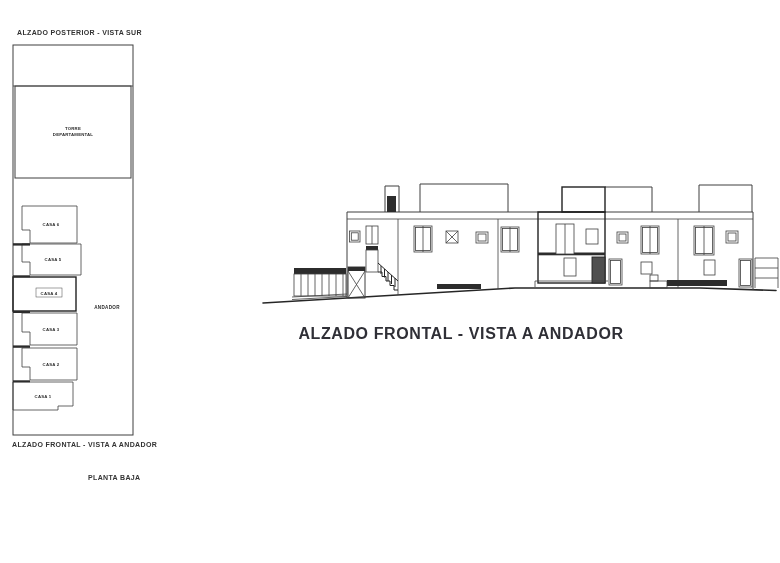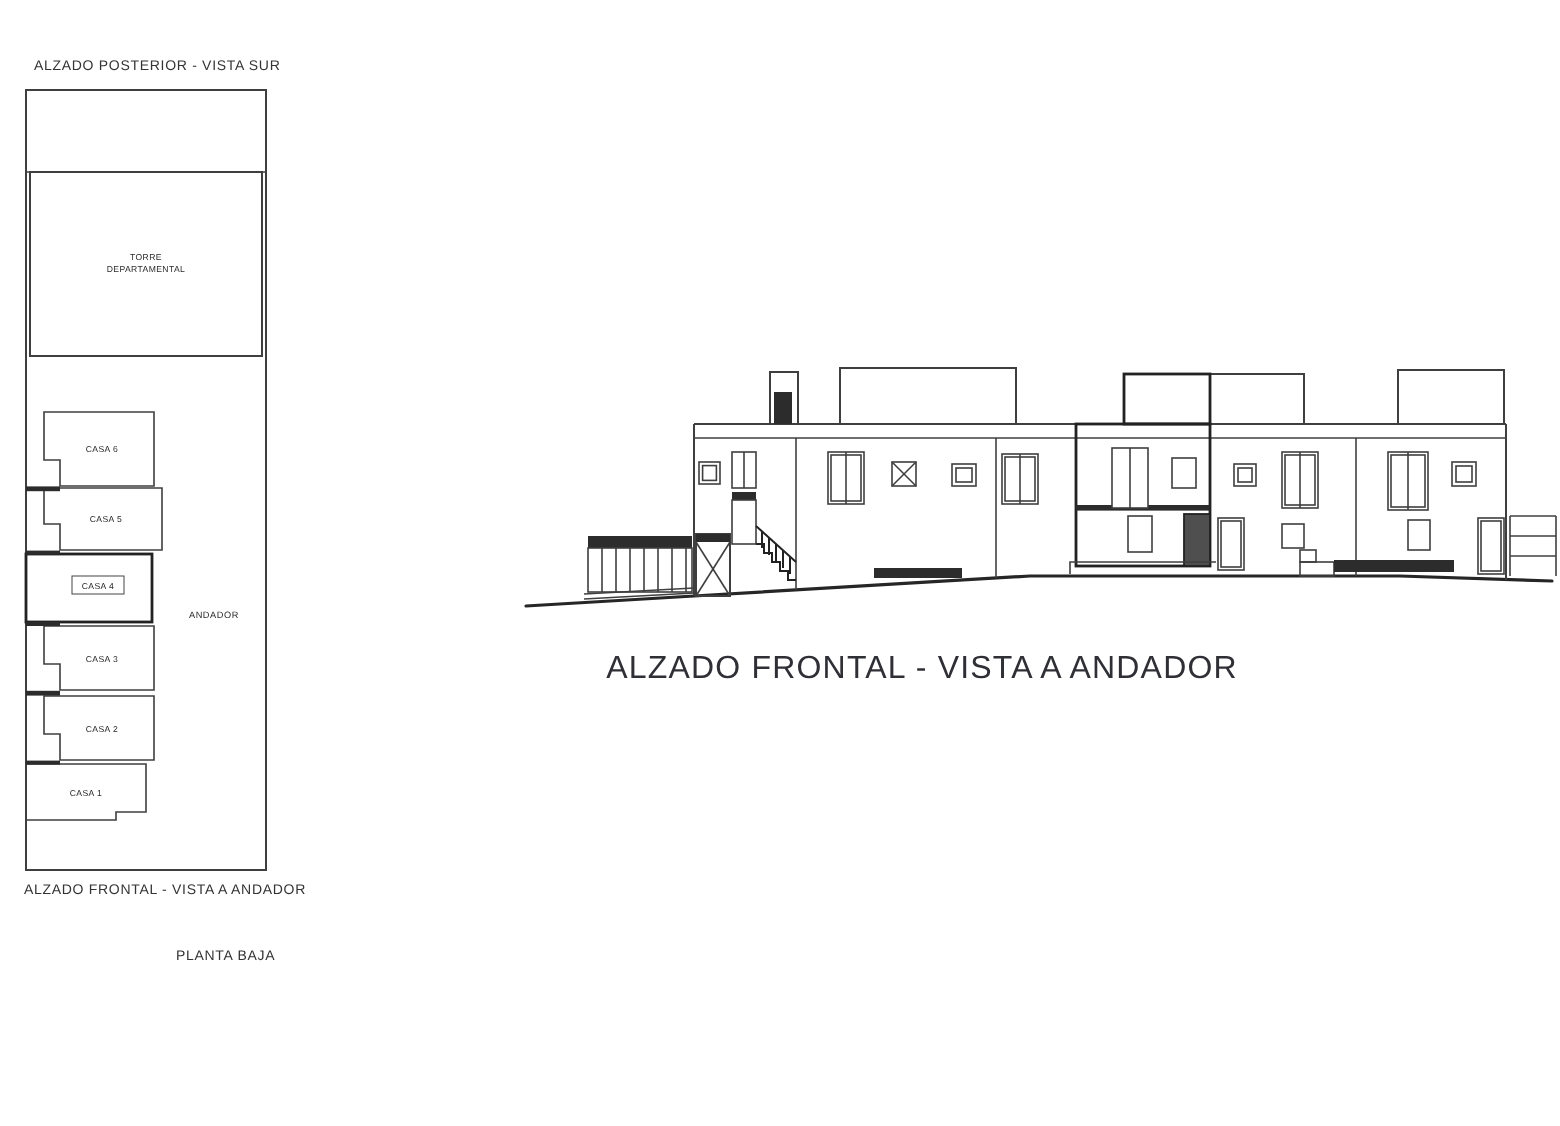--- a/index.html
+++ b/index.html
@@ -1,16 +1,16 @@
 <!DOCTYPE html>
 <html><head>
 <meta charset="utf-8">
 <style>
   html,body{margin:0;padding:0;background:#ffffff;width:780px;height:563px;overflow:hidden;}
-  #page{position:relative;width:780px;height:563px;background:#ffffff;font-family:"Liberation Sans",sans-serif;}
+  #page{position:relative;width:780px;height:563px;background:#ffffff;font-family:"Liberation Sans",sans-serif;font-weight:bold;}
   svg{position:absolute;left:0;top:0;}
   .ln{stroke:#3f3f3f;stroke-width:0.8;fill:none;}
   .ln1{stroke:#3f3f3f;stroke-width:1;fill:none;}
   .lnb{stroke:#222222;stroke-width:1.4;fill:none;}
   .lnd{stroke:#222222;stroke-width:1;fill:none;}
   .dark{fill:#2c2c2c;stroke:none;}
   .win{fill:#ffffff;stroke:#3f3f3f;stroke-width:0.8;}
   .ground{stroke:#262626;stroke-width:1.6;fill:none;stroke-linecap:round;}
   text{fill:#2b2b2b;font-family:"Liberation Sans",sans-serif;}
   .t-tiny{font-size:4.3px;letter-spacing:0.2px;}

